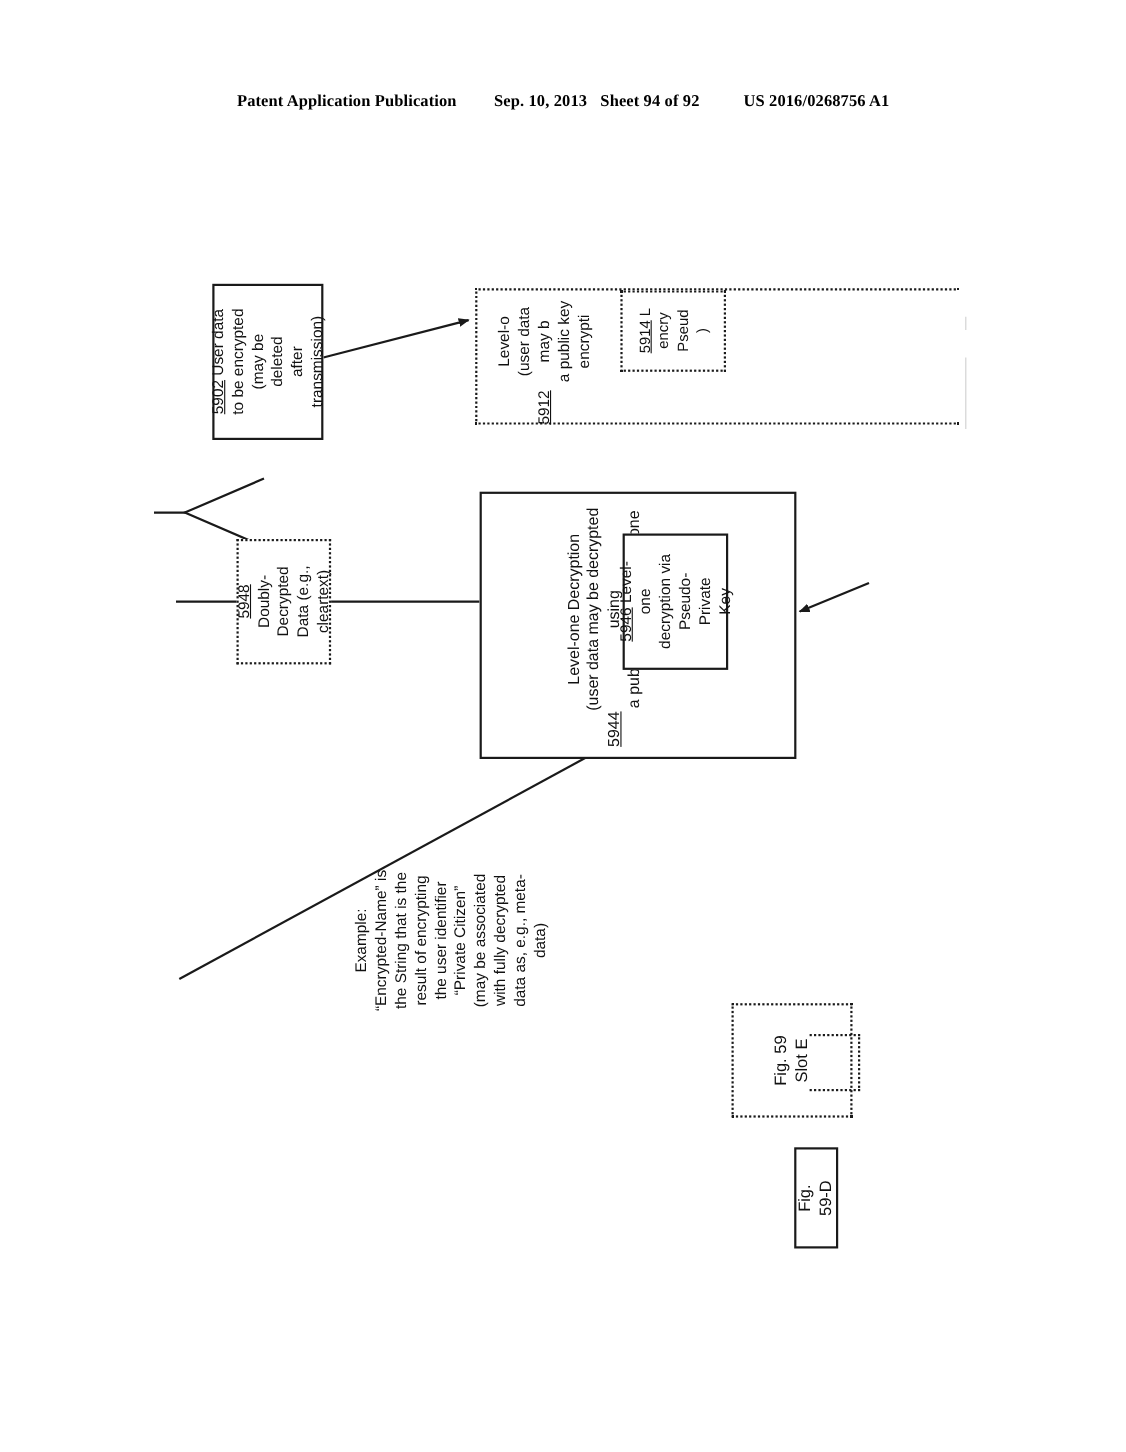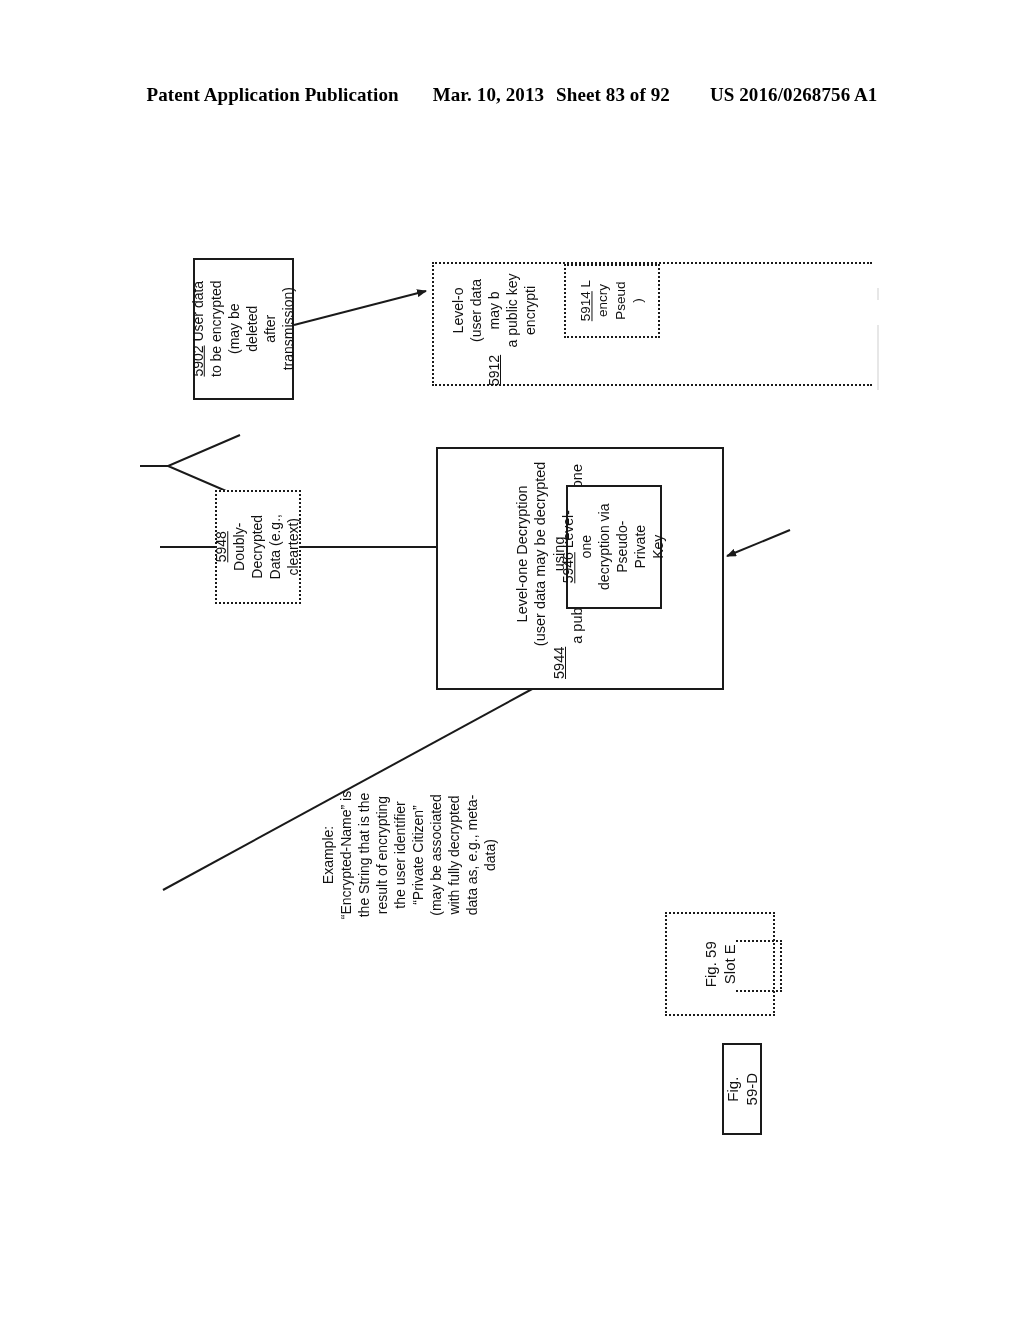--- a/index.html
+++ b/index.html
@@ -27,21 +27,21 @@
     position: absolute;
     top: 84px;
     left: 0;
     width: 1024px;
     height: 30px;
     display: flex;
     align-items: baseline;
     justify-content: center;
     font-family: "Liberation Serif", serif;
     font-weight: bold;
-    font-size: 19px;
+    font-size: 15px;
     color: #000;
     letter-spacing: 0.1px;
     white-space: nowrap;
   }
   .header .h-pub      { margin-right: 34px; }
   .header .h-date     { margin-right: 12px; }
   .header .h-sheet    { margin-right: 40px; }
   .header .h-num      { margin-right: 0; }
 
   
@@ -195,22 +195,22 @@
     pointer-events: none;
   }
 </style>
 </head>
 <body>
 
 <div id="page">
 
   <div class="header">
     <span class="h-pub">Patent Application Publication</span>
-    <span class="h-date">Mar. 10, 2013</span>
-    <span class="h-sheet">Sheet 83 of 92</span>
+    <span class="h-date">Sep. 10, 2013</span>
+    <span class="h-sheet">Sheet 94 of 92</span>
     <span class="h-num">US 2016/0268756 A1</span>
   </div>
 
   <div class="canvas">
 
     <svg class="overlay" viewBox="0 0 1024 1320" xmlns="http://www.w3.org/2000/svg">
       <defs>
         <marker id="ah" markerWidth="10" markerHeight="8" refX="9" refY="4" orient="auto" markerUnits="userSpaceOnUse">
           <path d="M0,0 L10,4 L0,8 z" fill="#1a1a1a"></path>
         </marker>

